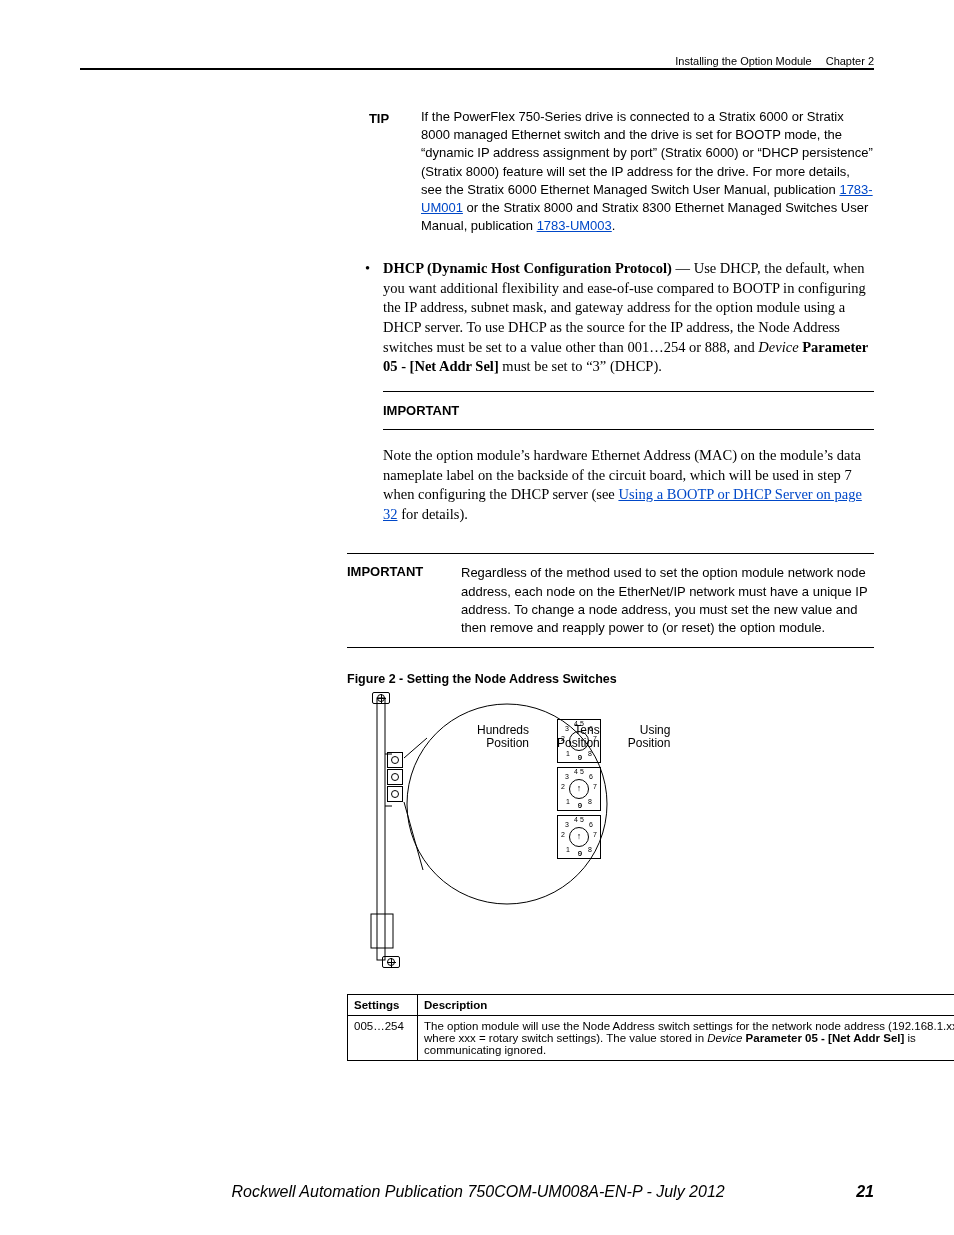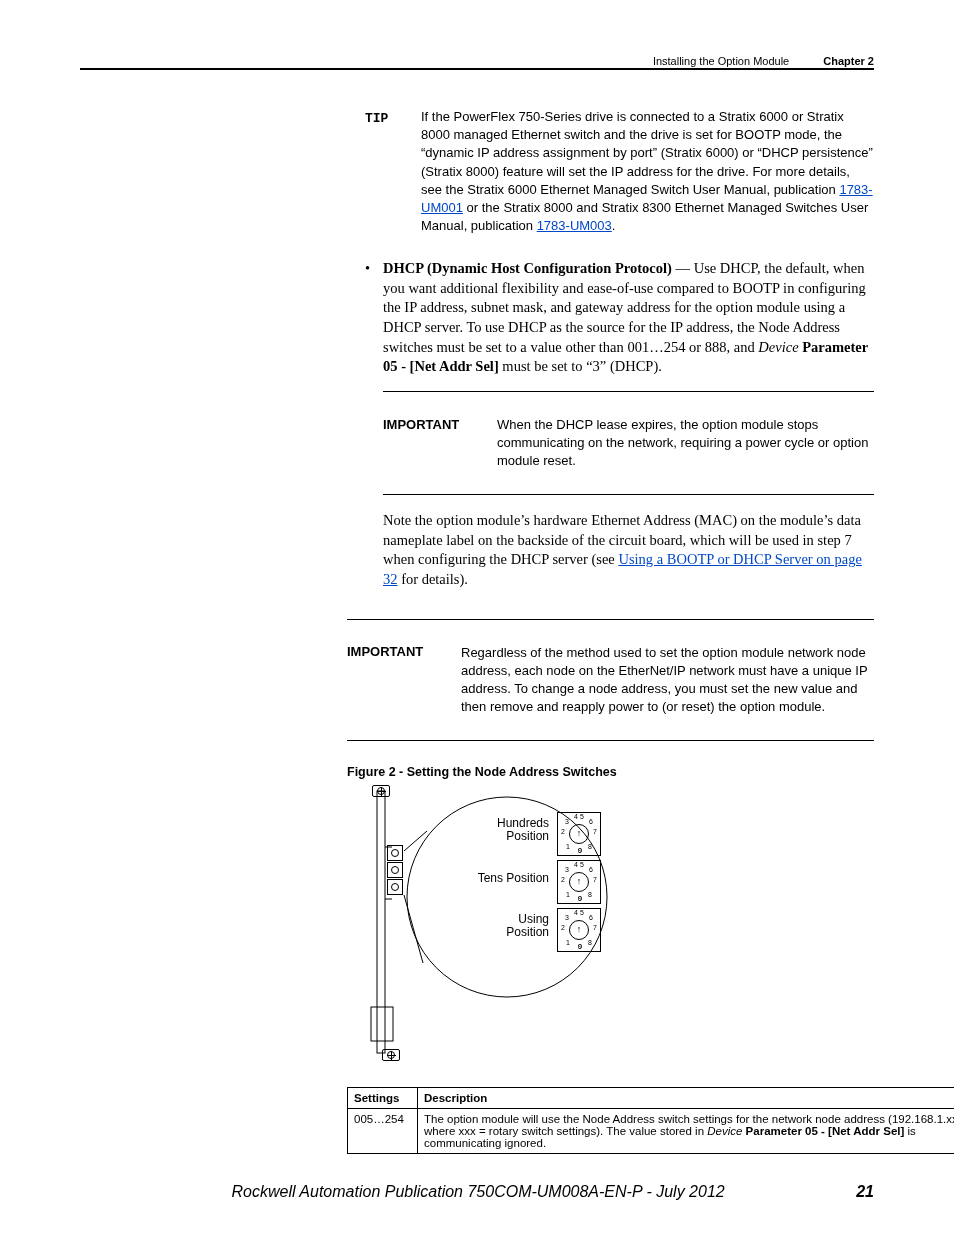--- a/index.html
+++ b/index.html
@@ -17,37 +17,37 @@
     display: flex;
     justify-content: flex-end;
     align-items: baseline;
     gap: 14px;
     font-family: Arial, Helvetica, sans-serif;
     font-size: 11px;
     padding-bottom: 1px;
     margin-bottom: 38px;
   }
   .header .breadcrumb { }
-  .header .chapter { font-weight: bold; margin-left: 20px; }
+  .header .chapter { font-weight: normal; }
   .content {
     margin-left: 285px;
     font-size: 14.5px;
     line-height: 1.35;
   }
   .tip-row {
     display: flex;
     gap: 28px;
     margin-bottom: 24px;
   }
   .tip-label {
-    font-family: Liberation Mono, monospace;
+    font-family: Liberation Sans, sans-serif;
     font-weight: bold;
     font-size: 13px;
     min-width: 28px;
-    text-align: left;
+    text-align: center;
     padding-top:2px;
   }
   .tip-body {
     font-family: Arial, Helvetica, sans-serif;
     font-size: 13px;
     line-height: 1.4;
     flex: 1;
   }
   a.link { color: #0048c8; text-decoration: underline; }
   .bullet {
@@ -61,21 +61,21 @@
     left: 0;
     top: 0;
   }
   .bold { font-weight: bold; }
   .italic { font-style: italic; }
   .important-box {
     border-top: 1px solid #000;
     border-bottom: 1px solid #000;
     display: flex;
     gap: 26px;
-    padding: 24px 0;
+    padding: 10px 0;
     font-family: Arial, Helvetica, sans-serif;
     font-size: 13px;
     margin-bottom: 16px;
   }
   .important-box.wide { margin-left: 267px; margin-bottom: 24px; }
   .imp-label { font-weight: bold; min-width: 88px; }
   .imp-body { flex:1; line-height:1.4; }
   .note-p { margin-bottom: 29px; }
   .figure-caption {
     font-family: Arial, Helvetica, sans-serif;
@@ -130,21 +130,21 @@
     font-family: Arial, Helvetica, sans-serif;
     font-size: 16px;
     font-style: italic;
   }
   .footer .pub { flex:1; text-align:center; }
   .footer .pg { font-weight: bold; }
 
   
   .board-svg { position:absolute; left:0; top:0; }
   .rotary-column { position:absolute; left:210px; top:25px; display:flex; flex-direction:column; gap:4px;}
-  .label-column { position:absolute; left:130px; top:30px; display:flex; flex-direction:column; gap:28px; align-items:flex-end; width:72px;}
+  .label-column { position:absolute; left:130px; top:30px; display:flex; flex-direction:row; gap:28px; align-items:flex-start; width:72px;}
   .small-rotary-column { position:absolute; left:40px; top:58px; display:flex; flex-direction:column; gap:1px;}
   .sm-rotary { width:16px; height:16px; border:0.5px solid #000; display:flex;align-items:center;justify-content:center;}
   .sm-rotary .d { width:8px;height:8px;border-radius:50%;border:0.5px solid #000;}
   .end-screw { width:18px;height:12px; border:1px solid #000; border-radius:2px; display:flex;align-items:center;justify-content:center;}
   .end-screw .ci { width:8px;height:8px;border:1px solid #000;border-radius:50%; position:relative;}
   .end-screw .ci::before { content:""; position:absolute; left:3px; top:-1px; width:1px; height:9px; background:#000;}
   .end-screw .ci::after { content:""; position:absolute; top:3px; left:-1px; height:1px; width:9px; background:#000;}
 </style>
 </head>
 <body>
@@ -162,21 +162,20 @@
       <span>If the PowerFlex 750-Series drive is connected to a Stratix 6000 or Stratix 8000 managed Ethernet switch and the drive is set for BOOTP mode, the “dynamic IP address assignment by port” (Stratix 6000) or “DHCP persistence” (Stratix 8000) feature will set the IP address for the drive. For more details, see the Stratix 6000 Ethernet Managed Switch User Manual, publication </span><a class="link">1783-UM001</a><span> or the Stratix 8000 and Stratix 8300 Ethernet Managed Switches User Manual, publication </span><a class="link">1783-UM003</a><span>.</span>
     </div>
   </div>
 
   <div class="bullet">
     <span class="bold">DHCP (Dynamic Host Configuration Protocol)</span><span> — Use DHCP, the default, when you want additional flexibility and ease-of-use compared to BOOTP in configuring the IP address, subnet mask, and gateway address for the option module using a DHCP server. To use DHCP as the source for the IP address, the Node Address switches must be set to a value other than 001…254 or 888, and </span><span class="italic">Device</span><span class="bold"> Parameter 05 - [Net Addr Sel]</span><span> must be set to “3” (DHCP).</span>
   </div>
 
   <div class="important-box" style="margin-left:18px;">
     <div class="imp-label">IMPORTANT</div>
-    <div class="imp-body">When the DHCP lease expires, the option module stops communicating on the network, requiring a power cycle or option module reset.</div>
   </div>
 
   <div class="note-p" style="padding-left:18px;">
     <span>Note the option module’s hardware Ethernet Address (MAC) on the module’s data nameplate label on the backside of the circuit board, which will be used in step 7 when configuring the DHCP server (see </span><a class="link">Using a BOOTP or DHCP Server on page 32</a><span> for details).</span>
   </div>
 
 </div>
 
 <div class="important-box wide">
   <div class="imp-label">IMPORTANT</div>

